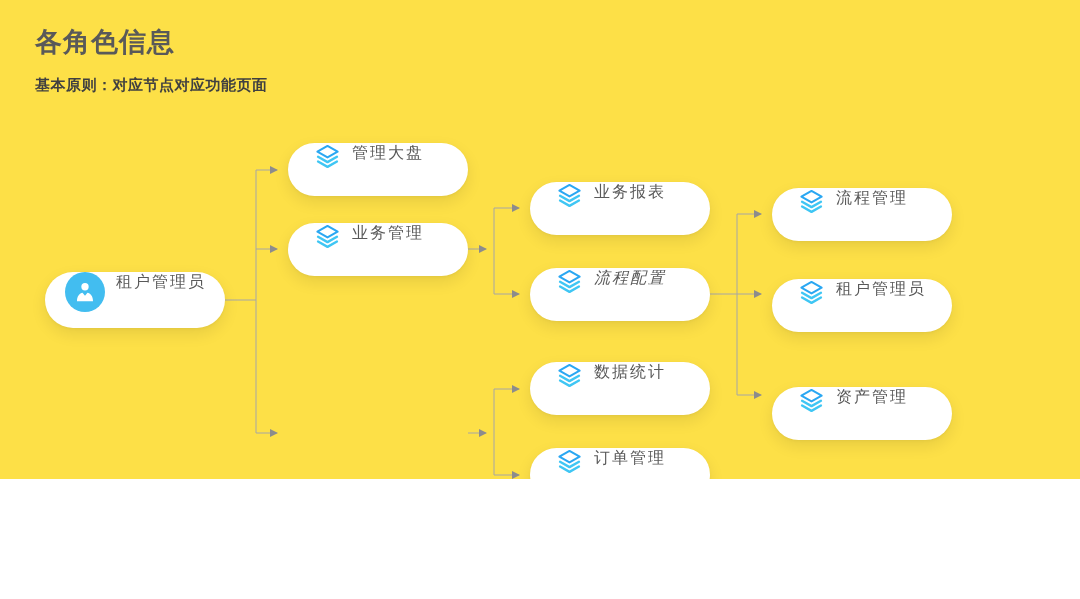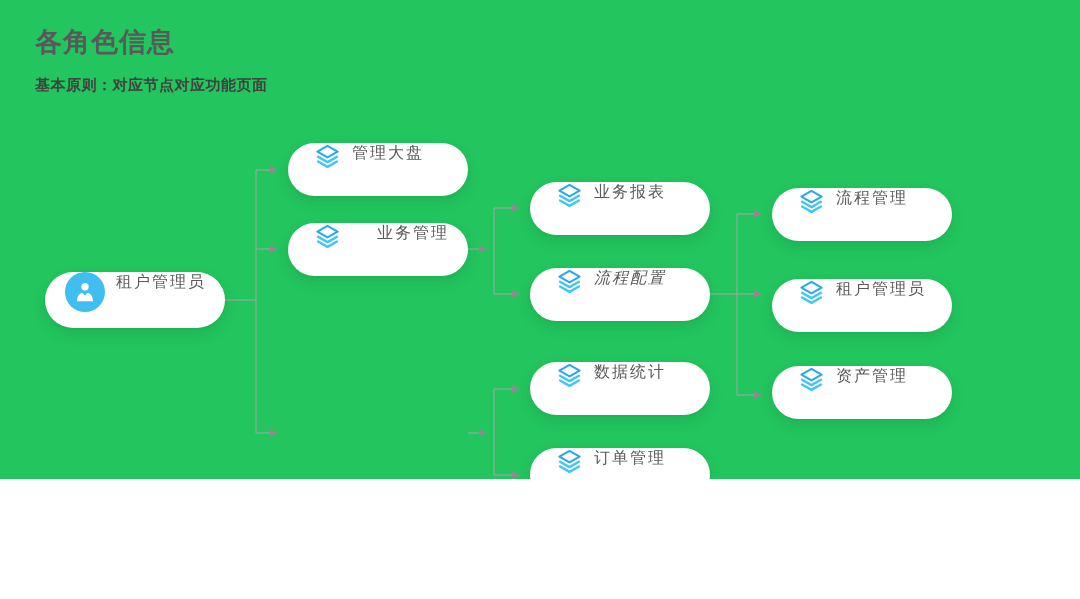--- a/index.html
+++ b/index.html
@@ -1,19 +1,19 @@
 <!DOCTYPE html>
 <html><head>
 <meta charset="utf-8">
 <style>
   * { margin:0; padding:0; box-sizing:border-box; }
   html,body { background:#ffffff; }
   body { font-family:"Liberation Sans","DejaVu Sans",sans-serif; }
   .canvas {
-    position:relative; width:1080px; height:479px; background:#22c55e; overflow:hidden;
+    position:relative; width:1080px; height:479px; background:#fde047; overflow:hidden;
   }
   .page-title {
     position:absolute; left:35px; top:24px;
     font-size:27px; font-weight:bold; color:#595959; letter-spacing:1px;
   }
   .page-subtitle {
     position:absolute; left:35px; top:76px;
     font-size:15px; font-weight:bold; color:#404040; letter-spacing:0.5px;
   }
   .connectors { position:absolute; left:0; top:0; pointer-events:none; }
@@ -98,21 +98,21 @@
     </span>
     <span class="label">租户管理员</span>
   </div>
 
   <div class="node" style="left:288px; top:143px;">
     <svg class="licon" viewBox="0 0 24 24">
         <use href="#ic-layers"></use>
       </svg>
     <span class="label">管理大盘</span>
   </div>
-  <div class="node" style="left:288px; top:223px;gap:25px;">
+  <div class="node" style="left:288px; top:223px;">
     <svg class="licon" viewBox="0 0 24 24">
         <use href="#ic-layers"></use>
       </svg>
     <span class="label">业务管理</span>
   </div>
 
   <div class="node" style="left:530px; top:182px;">
     <svg class="licon" viewBox="0 0 24 24">
         <use href="#ic-layers"></use>
       </svg>
@@ -142,20 +142,20 @@
         <use href="#ic-layers"></use>
       </svg>
     <span class="label">订单管理</span>
   </div>
   <div class="node" style="left:772px; top:279px;">
     <svg class="licon" viewBox="0 0 24 24">
         <use href="#ic-layers"></use>
       </svg>
     <span class="label">租户管理员</span>
   </div>
-  <div class="node" style="left:772px; top:366px;">
+  <div class="node" style="left:772px; top:387px;">
     <svg class="licon" viewBox="0 0 24 24">
         <use href="#ic-layers"></use>
       </svg>
     <span class="label">资产管理</span>
   </div>
 
 </div>
 
 </body></html>

